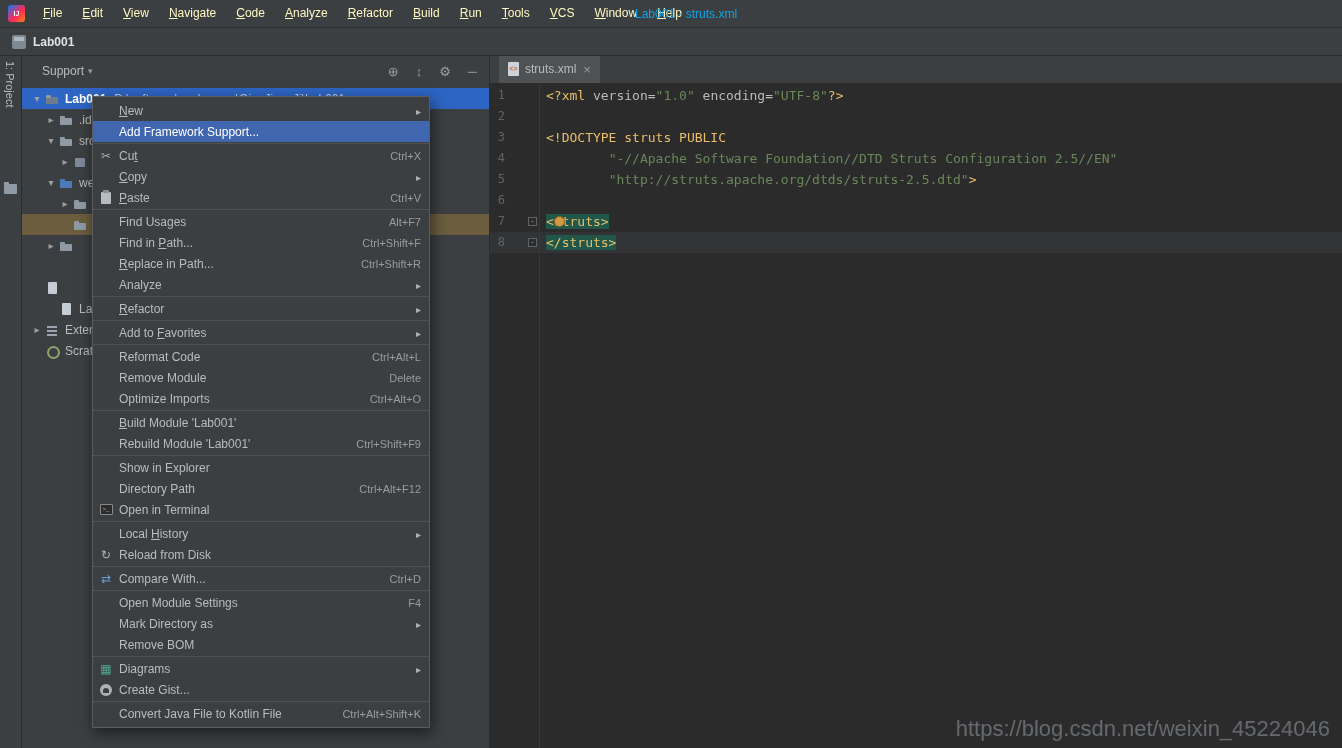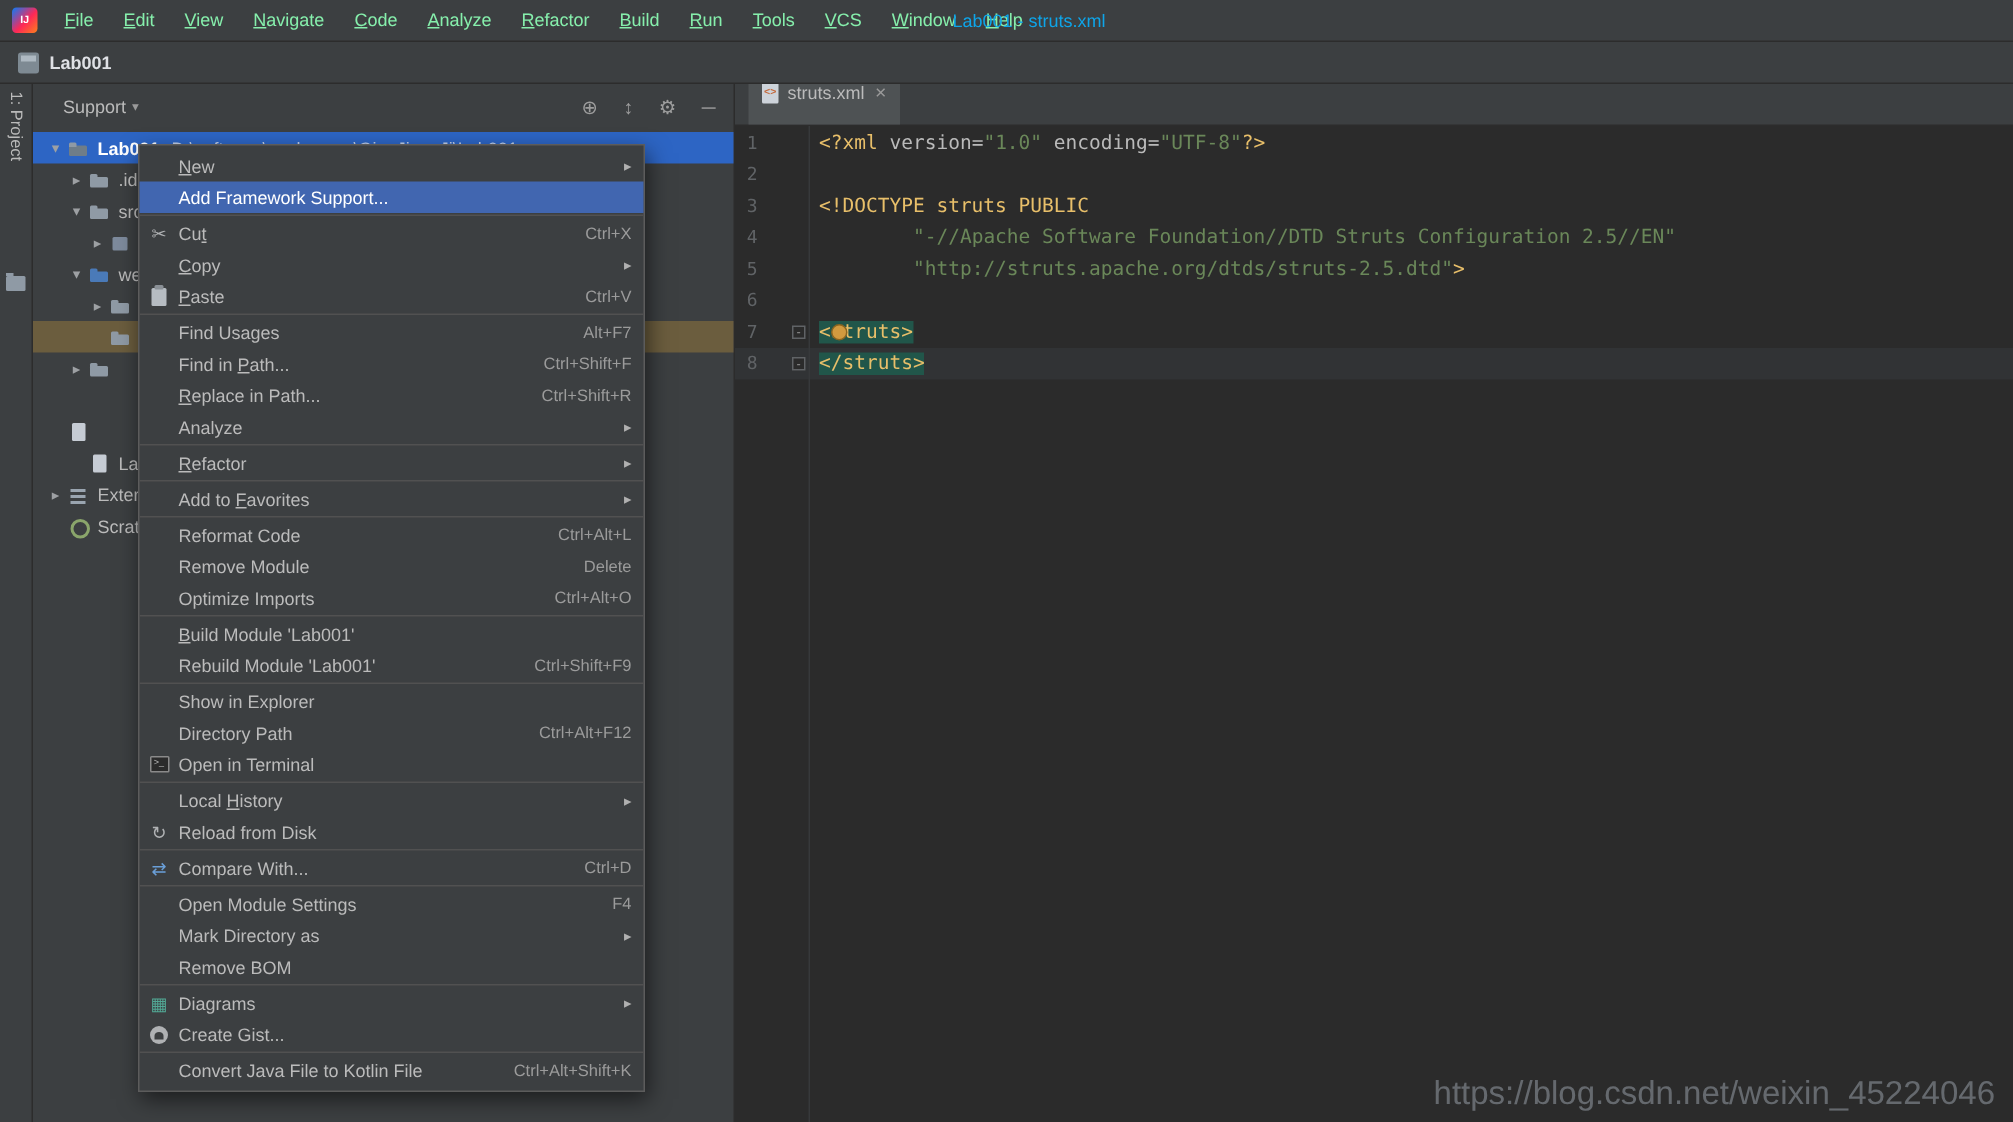--- a/index.html
+++ b/index.html
@@ -2,21 +2,21 @@
 <html style="--menu-selection: #4166b0; --tree-selection: #2d65c4; --context-row: #6b5d3e; --tag: #e8bf6a; --string: #6a8759; --attribute: #bababa; --plain: #a9b7c6; --occurrence-highlight: #21564a; --caret-dot: #d19a3f;"><head>
 <meta charset="utf-8">
 <style>
 *{box-sizing:border-box;margin:0;padding:0}
 html,body{width:1342px;height:748px;overflow:hidden;background:#2b2b2b;font-family:"Liberation Sans",sans-serif;font-size:12px;color:#bbbbbb}
 
 
 .menubar{position:absolute;left:0;top:0;width:1342px;height:28px;background:#3c3f41;border-bottom:1px solid #2c2c2c;display:flex;align-items:center;padding-left:8px;z-index:6}
 .logo{width:17px;height:17px;border-radius:3px;background:linear-gradient(135deg,#087cfa 0%,#fe2857 55%,#fc801d 100%);color:#fff;font-size:7px;font-weight:bold;display:flex;align-items:center;justify-content:center;margin-right:8px;flex:none}
 .mb-items{display:flex;height:100%}
-.mb-item{padding:0 10px;line-height:27px;color:#86efac;white-space:nowrap}
+.mb-item{padding:0 10px;line-height:27px;color:#fef9c3;white-space:nowrap}
 .mb-item u{text-decoration:underline}
 .win-title{position:absolute;left:635px;top:0;line-height:28px;color:#0ea5e9}
 
 
 .toolbar{position:absolute;left:0;top:28px;width:1342px;height:28px;background:#3c3f41;border-bottom:1px solid #2c2c2c;display:flex;align-items:center;padding-left:12px;z-index:6}
 .tb-ico{width:14px;height:14px;background:#7e8a93;border-radius:2px;position:relative;flex:none}
 .tb-ico::before{content:"";position:absolute;left:2px;top:2px;width:10px;height:4px;background:#aeb9c2}
 .tb-name{color:#dfe1e5;font-weight:bold;margin-left:7px}
 
 
@@ -45,21 +45,21 @@
 .ti-webfolder::before,.ti-webfolder::after{background:#4a7ab8}
 .ti-project::before{background:#6f7d88}
 .ti-package::before{content:"";position:absolute;left:3px;top:4px;width:10px;height:9px;background:#7d8a9c;border-radius:1px}
 .ti-file::before{content:"";position:absolute;left:4px;top:2px;width:9px;height:12px;background:#c6ccd4;border-radius:1px}
 .ti-library::before{content:"";position:absolute;left:3px;top:4px;width:10px;height:2px;background:#9aa5b0;box-shadow:0 4px 0 #9aa5b0,0 8px 0 #9aa5b0}
 .ti-scratch::before{content:"";position:absolute;left:3px;top:3px;width:9px;height:9px;border:2px solid #8aa56b;border-radius:50%}
 
 
 .editor{position:absolute;left:490px;top:56px;width:852px;height:692px;background:#2b2b2b}
 .tabbar{height:28px;background:#3c3f41;border-bottom:1px solid #2c2c2c;display:flex;align-items:flex-end}
-.tab{height:28px;display:flex;align-items:flex-start;padding:0 9px;margin-left:9px;background:#4e5254;color:#bbb}
+.tab{height:28px;display:flex;align-items:center;padding:0 9px;margin-left:9px;background:#4e5254;color:#bbb}
 .tab-fileico{width:11px;height:14px;background:#cdd3da;border-radius:1px;position:relative;margin-right:6px}
 .tab-fileico::after{content:"<>";position:absolute;left:0;top:3px;width:100%;text-align:center;font-size:7px;color:#c4683a;font-weight:bold}
 .tab-close{margin-left:7px;color:#9a9a9a;font-size:13px;line-height:13px}
 .code{position:relative;font-family:"DejaVu Sans Mono",monospace;font-size:13px;line-height:21px;padding-top:1px}
 .gutter-line{position:absolute;left:49px;top:0;bottom:-636px;width:1px;background:#37393b}
 .eline{display:flex;height:21px}
 .eline.current{background:#313335}
 .eln{flex:0 0 49px;padding-right:34px;text-align:right;color:#606366;position:relative;font-size:12px}
 .fold{position:absolute;right:2px;top:6px;width:9px;height:9px;border:1px solid #606366;background:#2b2b2b;color:#9a9a9a;font-size:8px;line-height:7px;text-align:center}
 .ecode{flex:1;white-space:pre;position:relative;padding-left:7px;color:var(--plain,#a9b7c6)}

